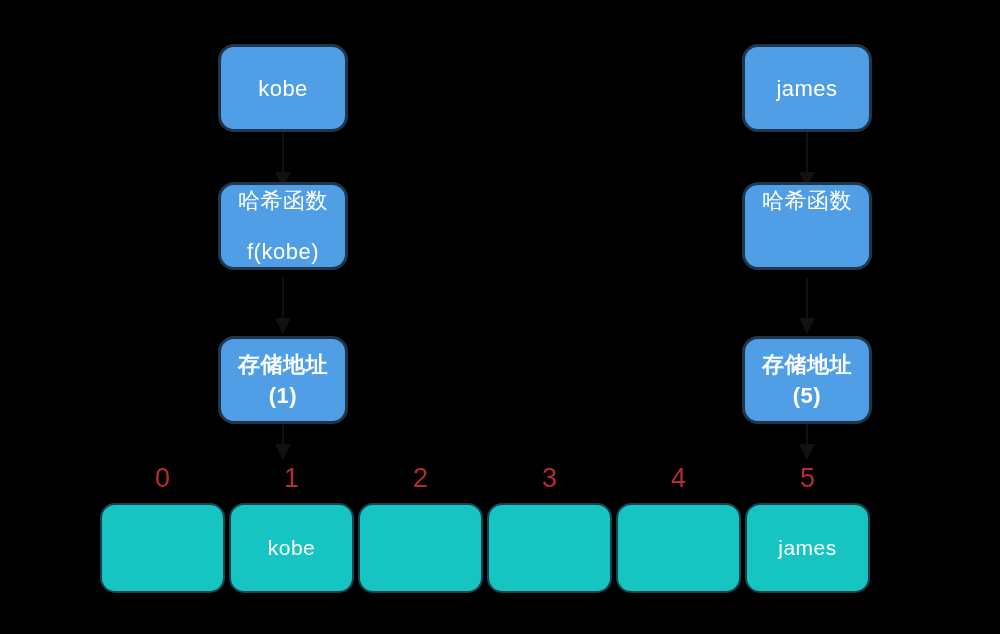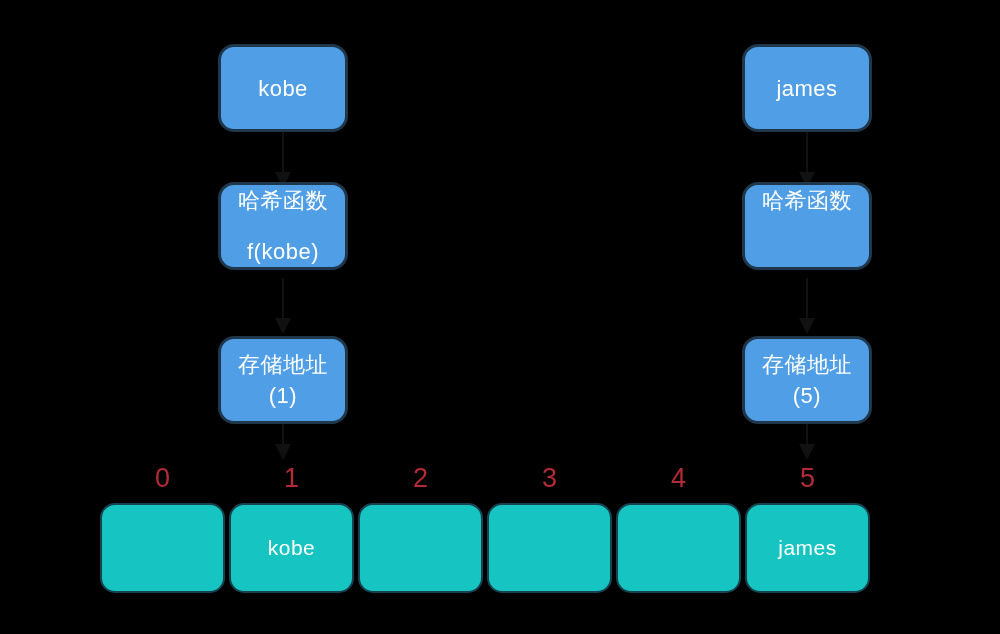--- a/index.html
+++ b/index.html
@@ -30,21 +30,21 @@
     color: #ffffff;
     font-size: 22px;
     line-height: 31px;
     text-align: center;
     letter-spacing: 0.5px;
   }
   .col-left  { left: 218px; }
   .col-right { left: 742px; }
   .row-key  { top: 44px; }
   .row-hash { top: 182px; justify-content: space-between; }
-  .row-addr { top: 336px; }
+  .row-addr { top: 336px; font-weight: bold; }
   
   .arrow {
     position: absolute;
     width: 18px;
     transform: translateX(-50%);
     display: flex;
     flex-direction: column;
     align-items: center;
   }
   .arrow-line { width: 2px; flex: 1 1 auto; background: #111111; }

